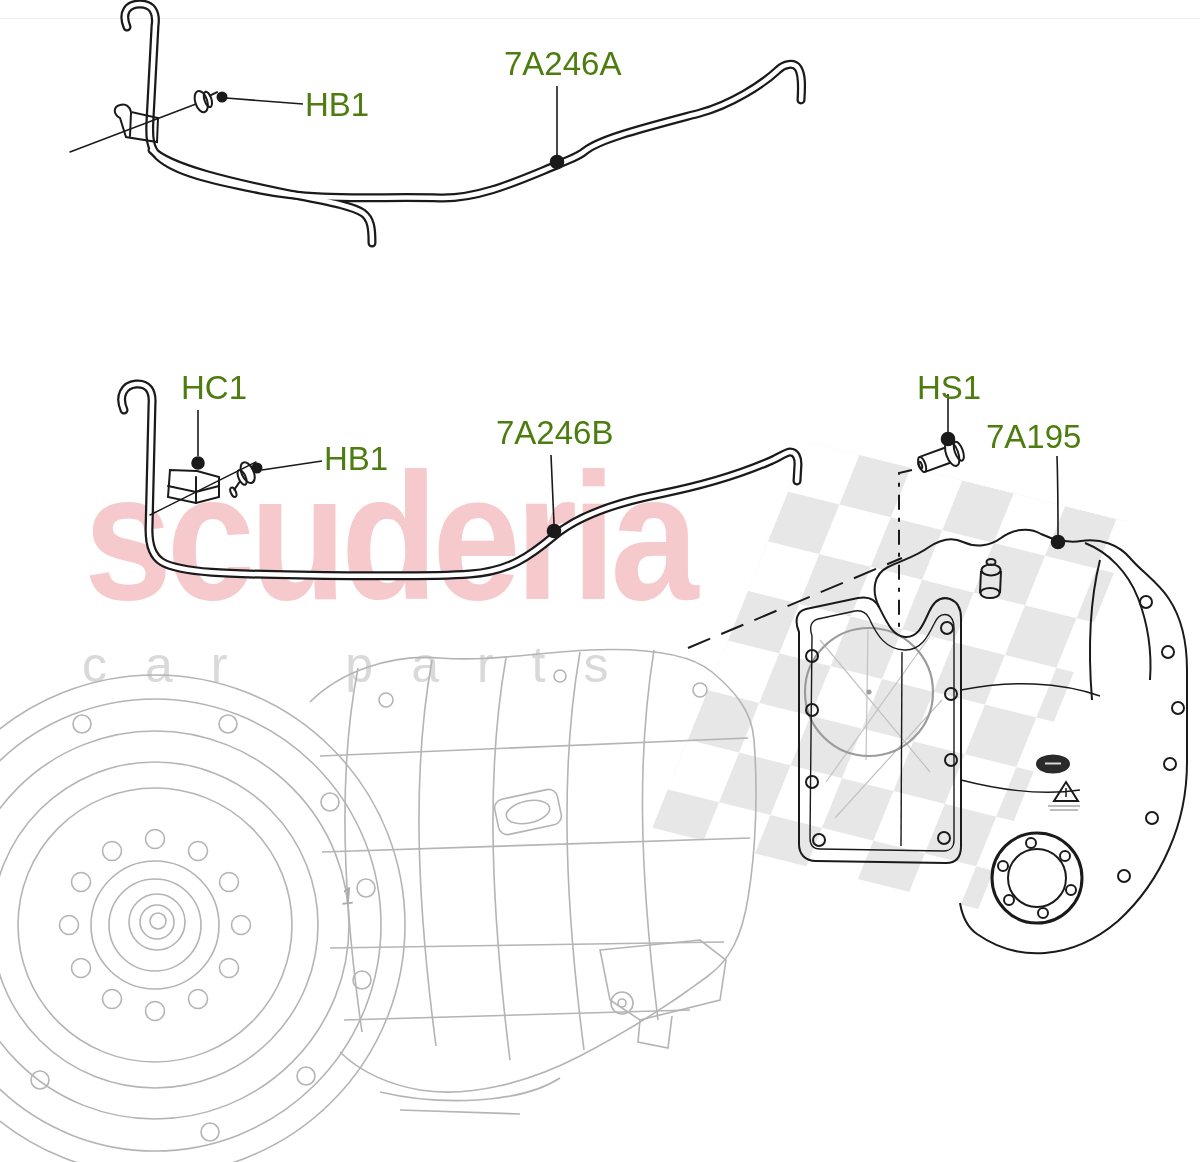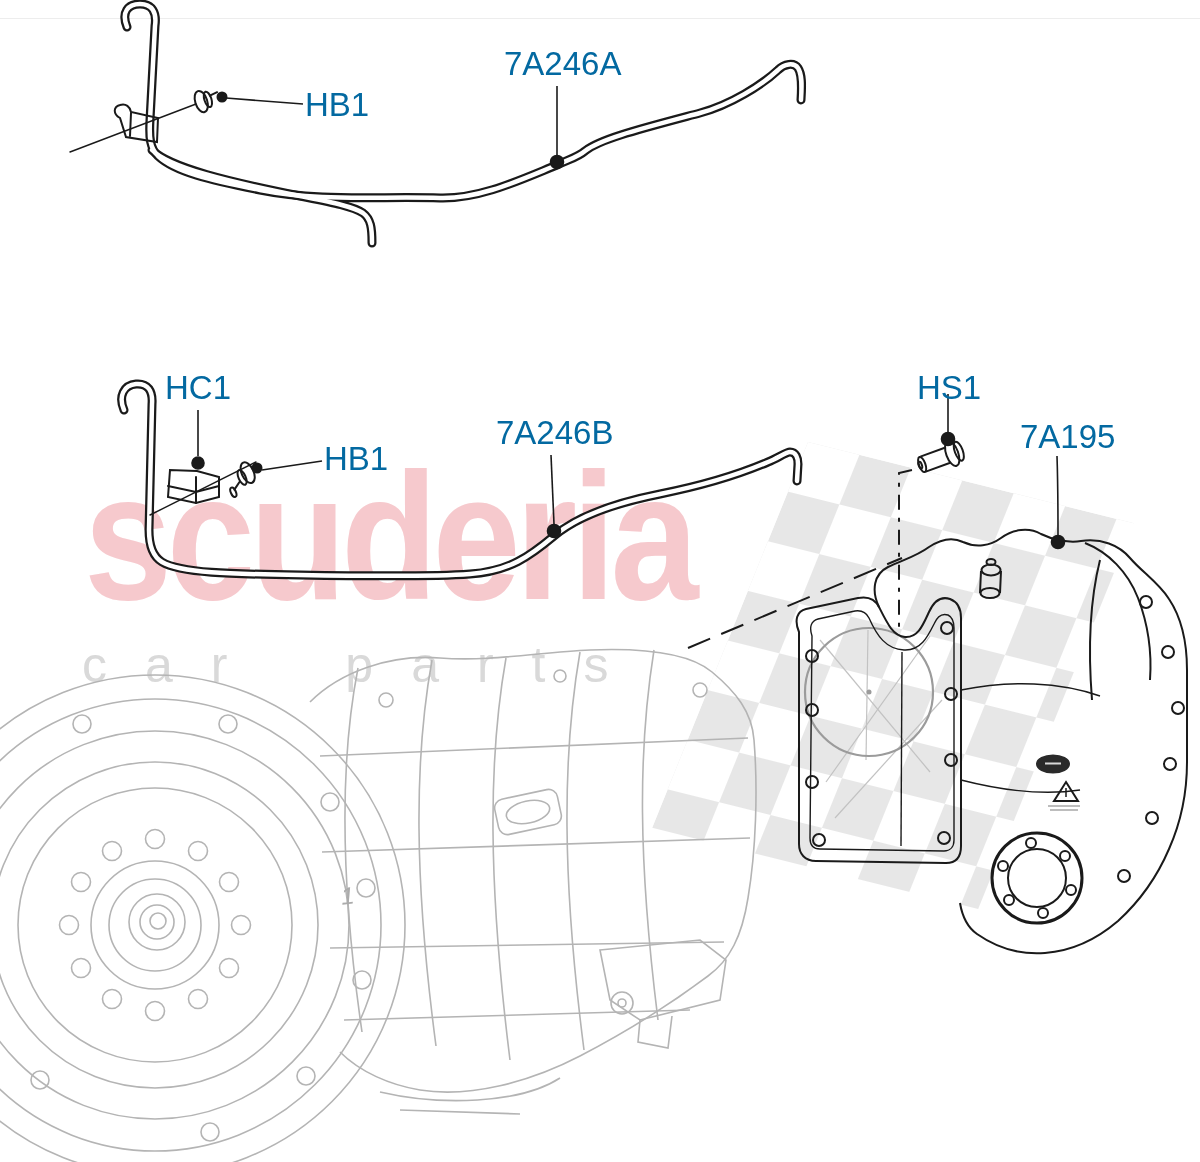--- a/index.html
+++ b/index.html
@@ -20,21 +20,21 @@
   }
   .checker{
     position:absolute;left:808px;top:442px;width:336px;height:412px;
     background-image:conic-gradient(#d4d4d4 0 25%, rgba(255,255,255,0) 0 50%, #d4d4d4 0 75%, rgba(255,255,255,0) 0);
     background-size:106px 106px;
     transform:rotate(14deg) skewX(-8deg);transform-origin:left top;opacity:0.55;
   }
   svg.art{position:absolute;left:0;top:0;}
   
   .callout{
-    position:absolute;font-size:33px;color:#0369a1;line-height:1.05;white-space:nowrap;
+    position:absolute;font-size:33px;color:#4d7c0f;line-height:1.05;white-space:nowrap;
     cursor:pointer;
   }
   .marker-1{
     position:absolute;left:341px;top:882px;font-size:24px;font-style:italic;color:#ababab;
     transform:rotate(-6deg);
   }
 </style>
 </head>
 <body>
 
@@ -287,20 +287,20 @@
         <circle cx="554" cy="531" r="6.5"></circle>
       <path d="M 948 394 L 948 432" fill="none"></path>
         <circle cx="948" cy="439" r="6.5"></circle>
       <path d="M 1057 456 C 1058 486 1058 510 1058 536" fill="none"></path>
         <circle cx="1058" cy="542" r="6.5"></circle>
     </g>
   </svg>
 
   <div class="callout" style="left:504px;top:47px">7A246A</div>
   <div class="callout" style="left:305px;top:88px">HB1</div>
-  <div class="callout" style="left:165px;top:371px">HC1</div>
+  <div class="callout" style="left:181px;top:371px">HC1</div>
   <div class="callout" style="left:324px;top:442px">HB1</div>
   <div class="callout" style="left:496px;top:416px">7A246B</div>
   <div class="callout" style="left:917px;top:371px">HS1</div>
-  <div class="callout" style="left:1020px;top:420px">7A195</div>
+  <div class="callout" style="left:986px;top:420px">7A195</div>
 
   <div class="marker-1">1</div>
 </div>
 
 </body></html>

